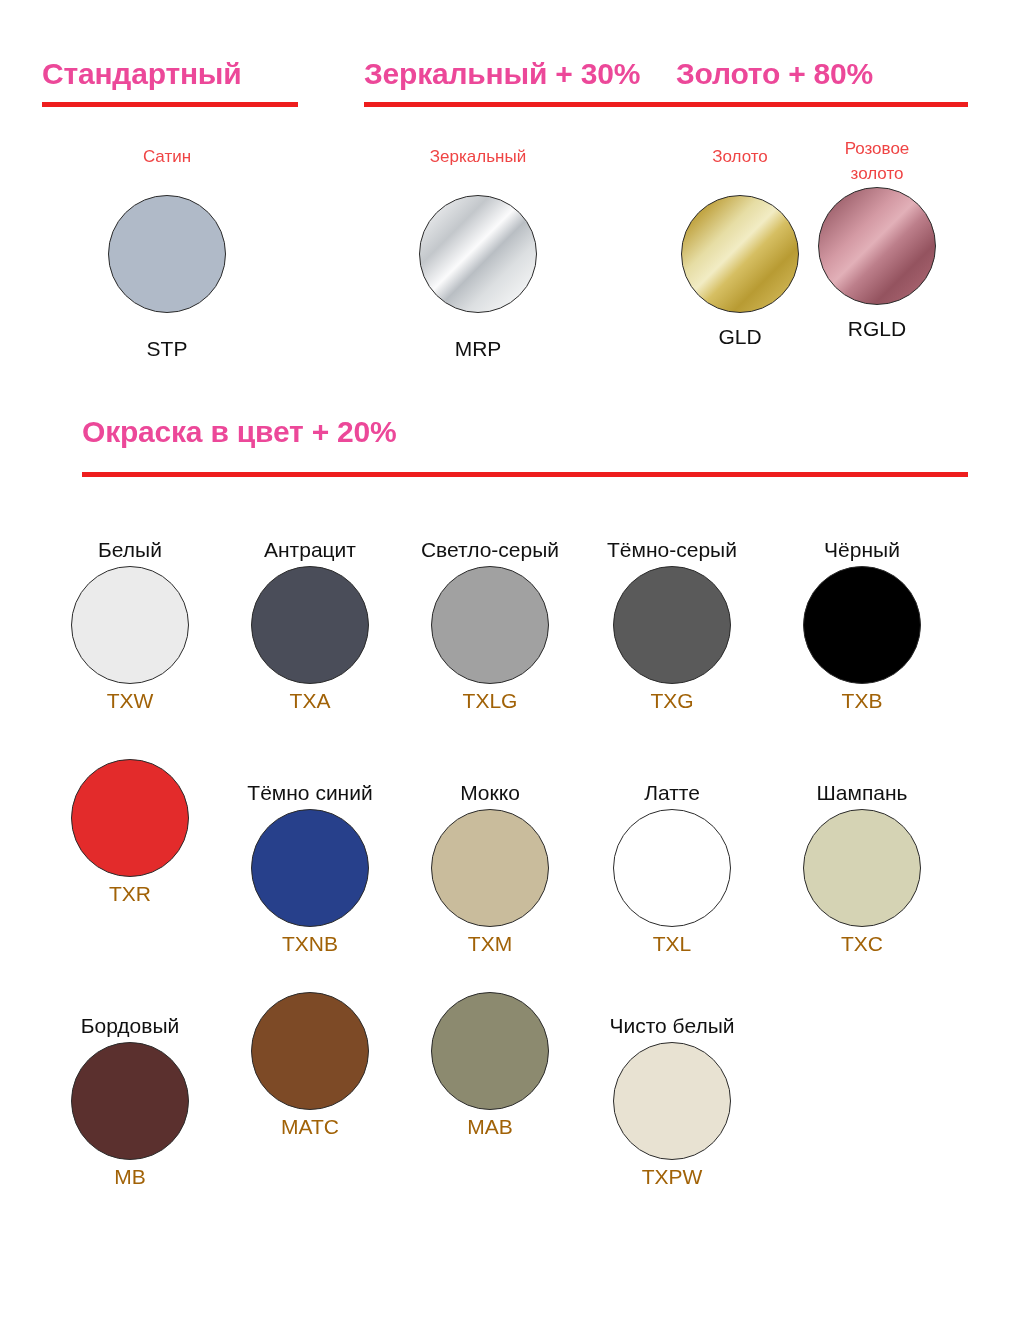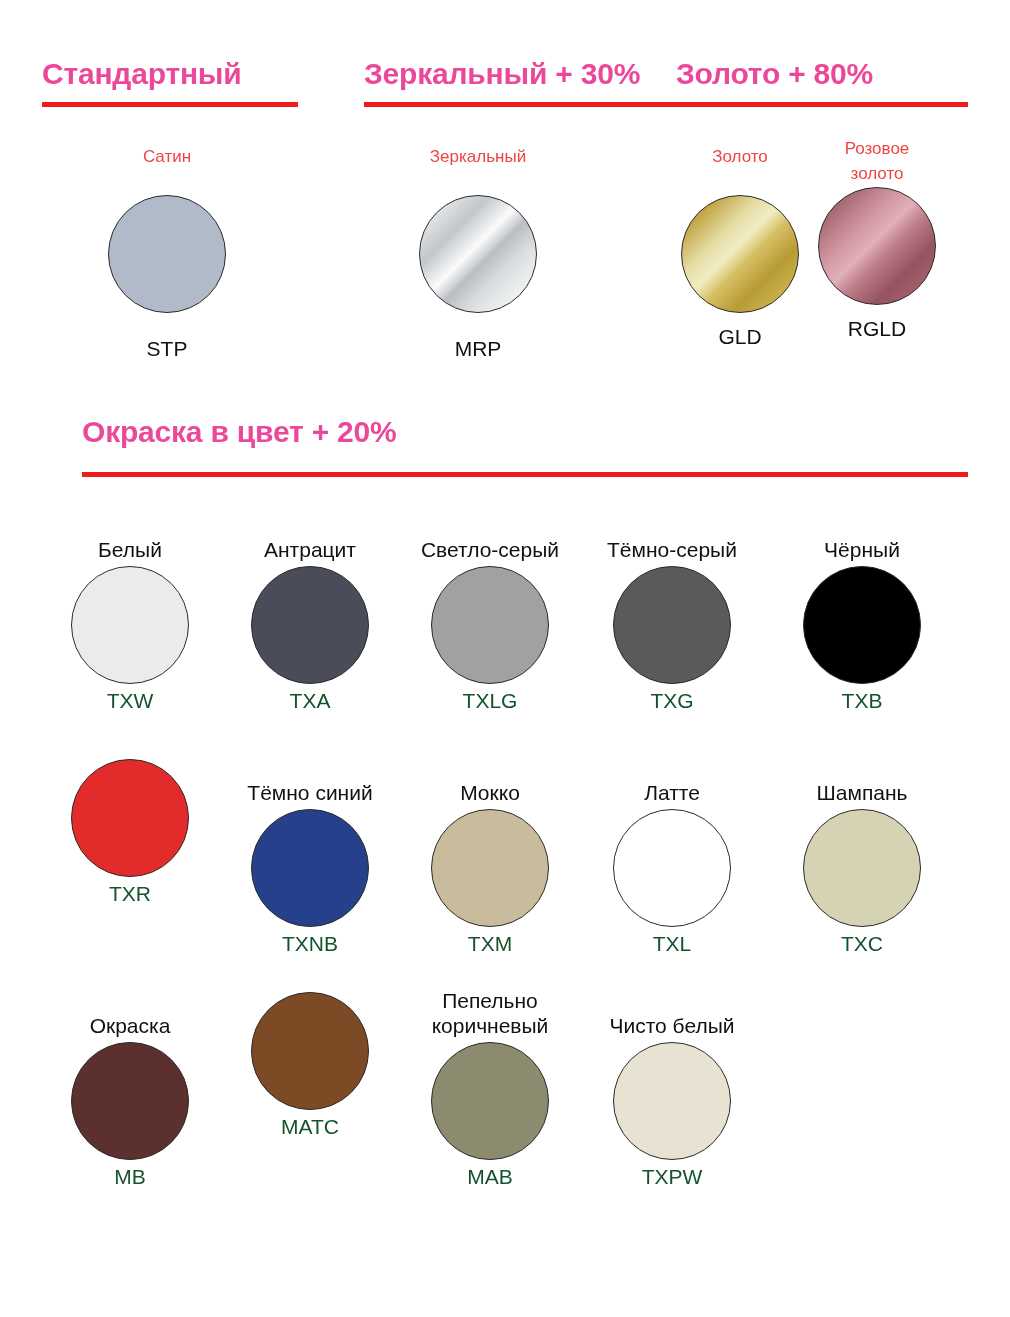--- a/index.html
+++ b/index.html
@@ -126,21 +126,21 @@
     align-items: center;
     justify-content: center;
   }
   .paint-cell .disc {
     width: 118px;
     height: 118px;
     border-radius: 50%;
     border: 1px solid #2b2b2b;
     box-sizing: border-box;
   }
-  .paint-cell .code { font-size: 21px; line-height: 25px; color: #14532d; }
+  .paint-cell .code { font-size: 21px; line-height: 25px; color: #a16207; }
 
   
   .col-0 { left: 45px;  }
   .col-1 { left: 225px; }
   .col-2 { left: 405px; }
   .col-3 { left: 587px; }
   .col-4 { left: 777px; }
 
   .row-0 { top: 512px; }
   .row-1 { top: 755px; }
@@ -266,35 +266,33 @@
       <div class="code">TXL</div>
     </div>
     <div class="paint-cell col-4 row-1">
       <div class="name">Шампань</div>
       <div class="disc-wrap">
         <div class="disc" style="background: rgb(213, 211, 180);"></div>
       </div>
       <div class="code">TXC</div>
     </div>
     <div class="paint-cell col-0 row-2">
-      <div class="name">Окраска</div>
+      <div class="name">Бордовый</div>
       <div class="disc-wrap">
         <div class="disc" style="background: rgb(91, 48, 46);"></div>
       </div>
       <div class="code">MB</div>
     </div>
     <div class="paint-cell col-1 row-2">
       <div class="disc-wrap">
         <div class="disc" style="background: rgb(125, 74, 38);"></div>
       </div>
       <div class="code">MATC</div>
     </div>
     <div class="paint-cell col-2 row-2">
-      <div class="name">Пепельно
-коричневый</div>
       <div class="disc-wrap">
         <div class="disc" style="background: rgb(140, 138, 111);"></div>
       </div>
       <div class="code">MAB</div>
     </div>
     <div class="paint-cell col-3 row-2">
       <div class="name">Чисто белый</div>
       <div class="disc-wrap">
         <div class="disc" style="background: rgb(232, 226, 210);"></div>
       </div>

